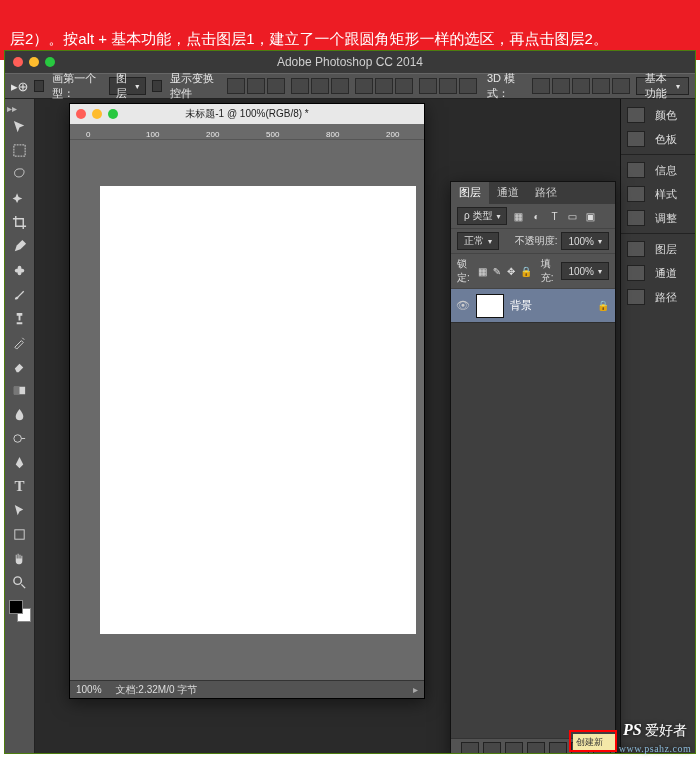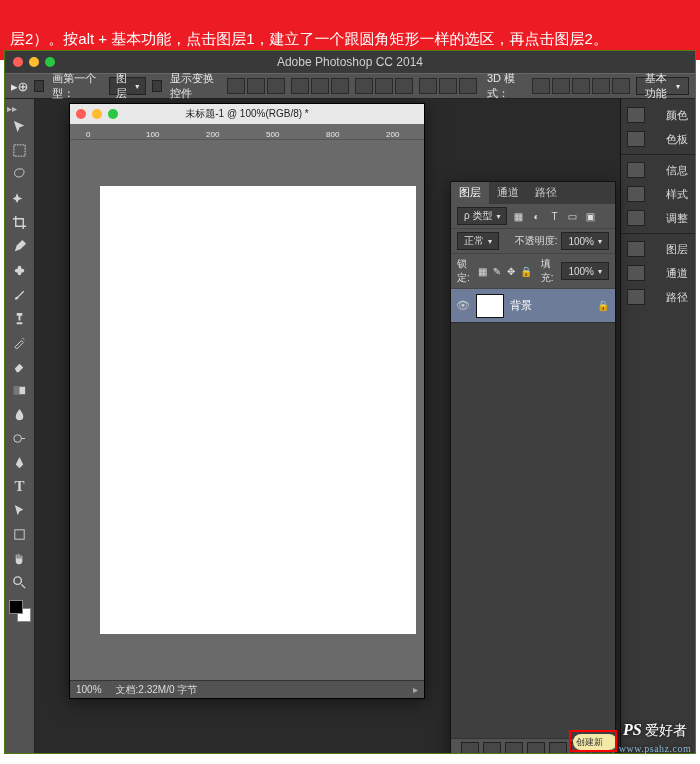--- a/index.html
+++ b/index.html
@@ -47,21 +47,21 @@
 .rulerV span { height: 52px; display: flex; flex-direction: column; align-items: center; line-height: 1; }
 .rulerV span i { font-style: normal; }
 .docbody { flex: 1; position: relative; background: #6a6a6a; overflow: hidden; }
 .canvas { position: absolute; left: 30px; top: 46px; right: 8px; bottom: 46px; background: #fff; }
 .docstatus { height: 18px; background: #535353; color: #ddd; font-size: 10px; display: flex; align-items: center; padding: 0 6px; gap: 10px; border-top: 1px solid #333; }
 .docstatus .zzoom { margin-right: 4px; }
 .docstatus .tri { margin-left: auto; color: #aaa; }
 
 
 .rightdock { width: 75px; background: #383838; border-left: 1px solid #111; display: flex; flex-direction: column; padding-top: 4px; }
-.dockrow { display: flex; align-items: center; gap: 21px; padding: 4px 6px; color: #ddd; font-size: 11px; cursor: pointer; }
+.dockrow { display: flex; align-items: center; gap: 10px; padding: 4px 6px; color: #ddd; font-size: 11px; cursor: pointer; }
 .dockrow .dico { width: 18px; height: 16px; background: #555; border: 1px solid #222; flex: 0 0 18px; }
 .dockdiv { height: 1px; background: #222; margin: 3px 0; }
 
 
 .layers { position: absolute; right: 79px; top: 82px; width: 166px; background: #535353; border: 1px solid #111; display: flex; flex-direction: column; height: 580px; box-shadow: 0 4px 16px rgba(0,0,0,.5); }
 .ltabs { height: 22px; background: #3b3b3b; display: flex; font-size: 11px; }
 .ltabs div { padding: 3px 8px; color: #ccc; cursor: pointer; }
 .ltabs div.act { background: #535353; color: #fff; }
 .lrow { display: flex; align-items: center; padding: 3px 6px; gap: 4px; font-size: 10px; color: #ddd; border-bottom: 1px solid #444; }
 .lrow .sel { flex: 0 0 auto; font-size: 10px; }
@@ -71,21 +71,21 @@
 .layer-item { display: flex; align-items: center; background: #6d7d99; height: 34px; border-bottom: 1px solid #2e2e2e; padding: 0 5px; gap: 6px; }
 .layer-item .eye { width: 14px; text-align: center; font-size: 11px; }
 .layer-item .thumb { width: 28px; height: 24px; background: #fff; border: 1px solid #111; }
 .layer-item .name { font-size: 11px; color: #fff; }
 .layer-item .lock { margin-left: auto; font-size: 10px; color: #ddd; }
 .lfoot { height: 22px; background: #535353; border-top: 1px solid #333; display: flex; align-items: center; justify-content: flex-end; gap: 4px; padding: 0 4px; }
 .lfoot .fico { width: 18px; height: 16px; background: #474747; border: 1px solid #222; cursor: pointer; }
 
 
 .redbox { position: absolute; border: 2px solid #ff0000; width: 48px; height: 22px; right: 83px; bottom: 12px; pointer-events: none; }
-.goldtip { position: absolute; right: 83px; bottom: 14px; width: 44px; height: 16px; background: #f4e8a8; color: #333; font-size: 9px; display: flex; align-items: center; padding: 0 3px; border-radius: 8px; }
+.goldtip { position: absolute; right: 83px; bottom: 14px; width: 44px; height: 16px; background: #f4e8a8; color: #333; font-size: 9px; display: flex; align-items: center; padding: 0 3px; }
 
 
 .wm { position: absolute; right: 1px; bottom: 8px; width: 88px; text-align: center; color: #fff; font-size: 14px; font-family: "KaiTi", serif; text-shadow: 0 0 4px rgba(0,0,0,.7); }
 .wm .sub { font-size: 10px; color: #8bb8d6; letter-spacing: .5px; }
 .wm .logo { font-style: italic; font-weight: bold; font-size: 16px; }
 </style>
 </head>
 <body>
 
 <div class="banner">

